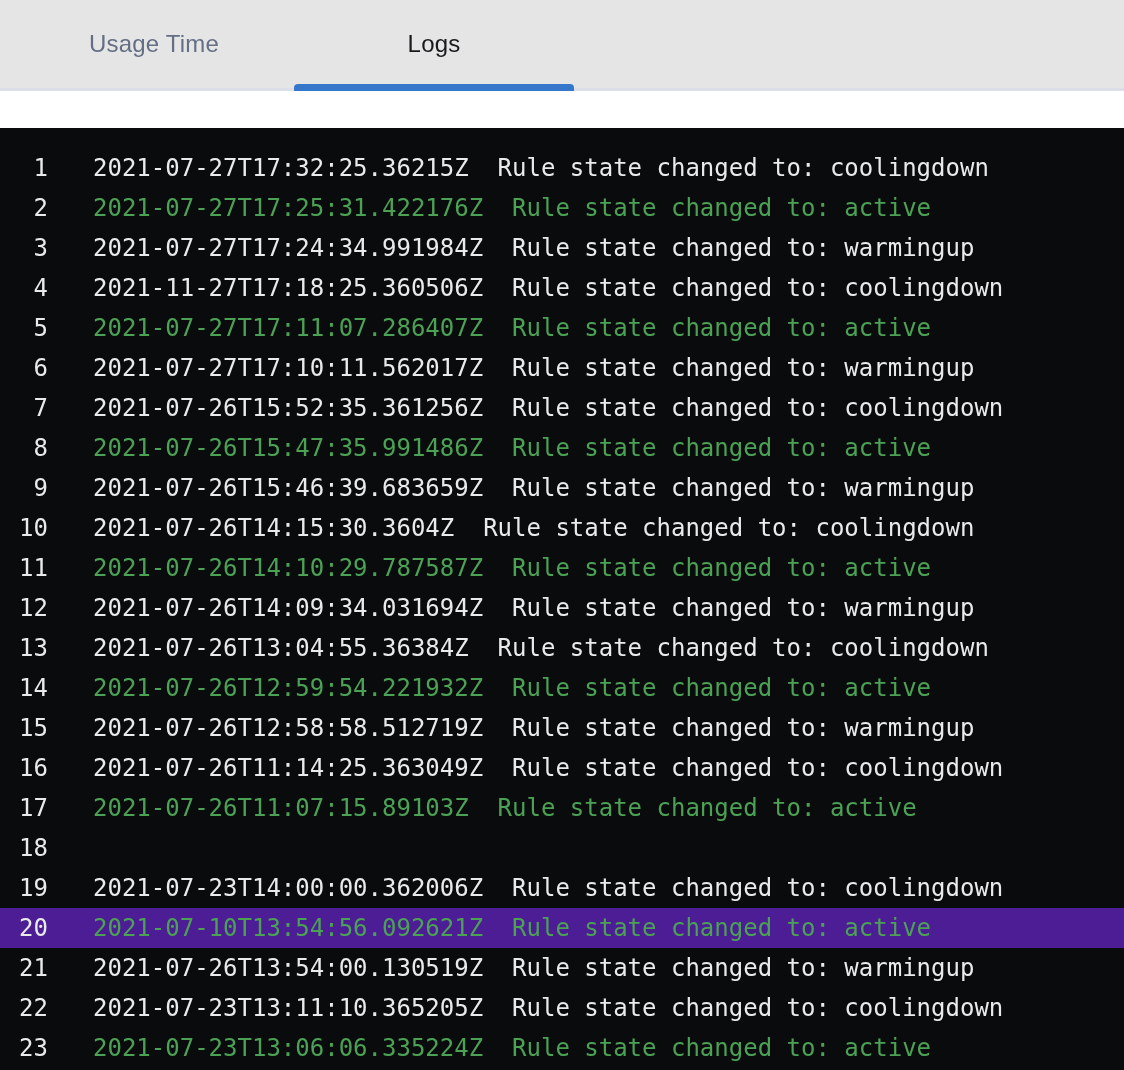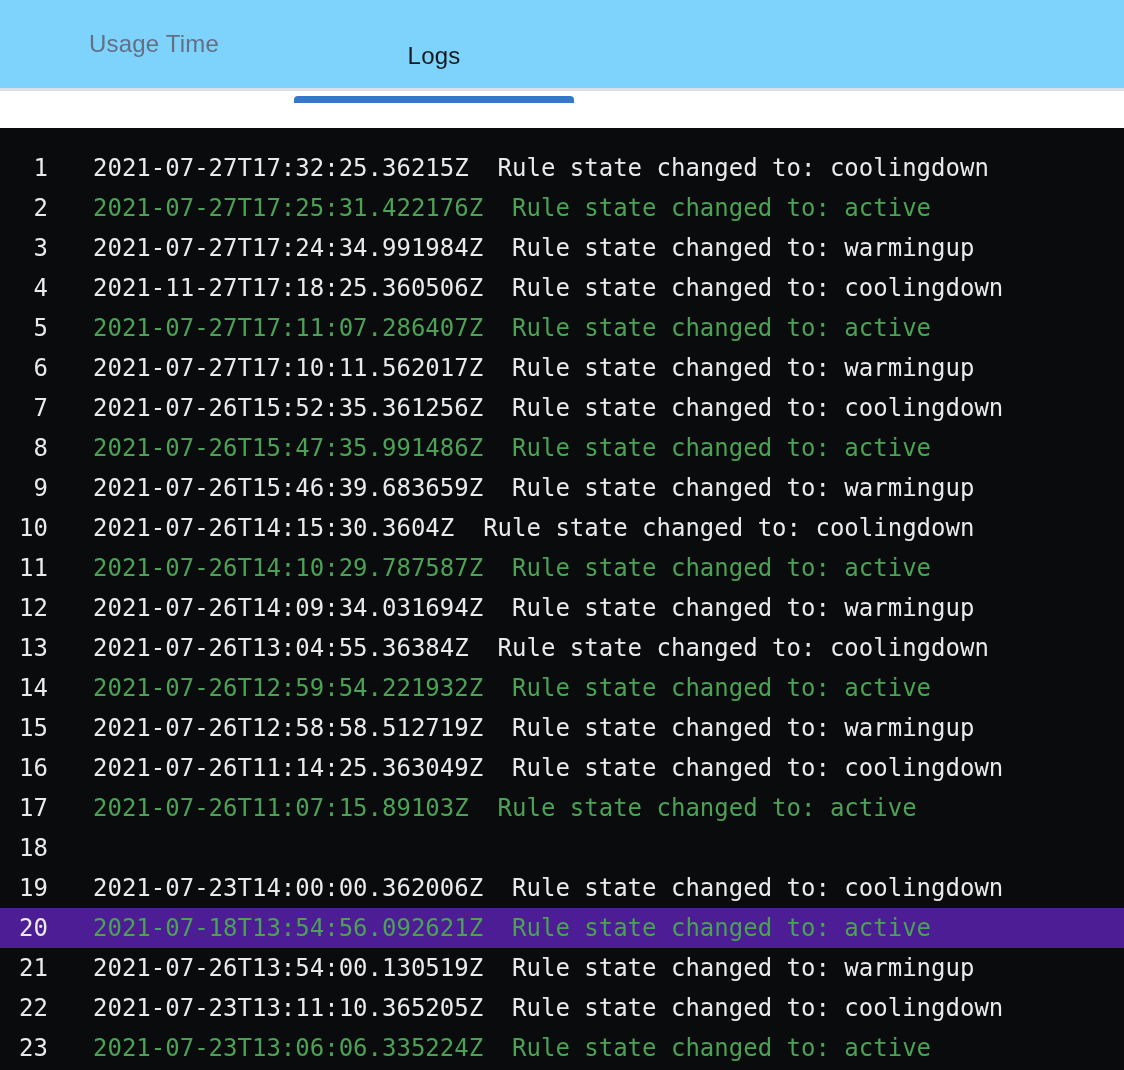--- a/index.html
+++ b/index.html
@@ -9,40 +9,40 @@
     overflow: hidden;
     background: #ffffff;
     font-family: "Liberation Sans", sans-serif;
   }
 
   
   .tabbar {
     position: relative;
     width: 100%;
     height: 91px;
-    background: #7dd3fc;
+    background: #e5e5e5;
     border-bottom: 3px solid #dcdfe8;
     display: flex;
     align-items: stretch;
     padding-left: 14px;
   }
   .tab {
     position: relative;
     width: 280px;
     height: 88px;
     display: flex;
     align-items: center;
     justify-content: center;
     font-size: 24px;
     letter-spacing: 0.2px;
     color: #646f84;
     cursor: pointer;
     user-select: none;
   }
-  .tab.active { color: #17191c; margin-top: 12px; }
+  .tab.active { color: #17191c; }
   .tab-indicator {
     position: absolute;
     left: 0;
     bottom: -3px;
     width: 100%;
     height: 7px;
     background: #3577cb;
     border-radius: 4px 4px 0 0;
   }
 
@@ -111,17 +111,17 @@
     <div class="log-row"><span class="log-ln">10</span><span class="log-text">2021-07-26T14:15:30.3604Z  Rule state changed to: coolingdown</span></div>
     <div class="log-row"><span class="log-ln">11</span><span class="log-text state-active">2021-07-26T14:10:29.787587Z  Rule state changed to: active</span></div>
     <div class="log-row"><span class="log-ln">12</span><span class="log-text">2021-07-26T14:09:34.031694Z  Rule state changed to: warmingup</span></div>
     <div class="log-row"><span class="log-ln">13</span><span class="log-text">2021-07-26T13:04:55.36384Z  Rule state changed to: coolingdown</span></div>
     <div class="log-row"><span class="log-ln">14</span><span class="log-text state-active">2021-07-26T12:59:54.221932Z  Rule state changed to: active</span></div>
     <div class="log-row"><span class="log-ln">15</span><span class="log-text">2021-07-26T12:58:58.512719Z  Rule state changed to: warmingup</span></div>
     <div class="log-row"><span class="log-ln">16</span><span class="log-text">2021-07-26T11:14:25.363049Z  Rule state changed to: coolingdown</span></div>
     <div class="log-row"><span class="log-ln">17</span><span class="log-text state-active">2021-07-26T11:07:15.89103Z  Rule state changed to: active</span></div>
     <div class="log-row"><span class="log-ln">18</span></div>
     <div class="log-row"><span class="log-ln">19</span><span class="log-text">2021-07-23T14:00:00.362006Z  Rule state changed to: coolingdown</span></div>
-    <div class="log-row selected"><span class="log-ln">20</span><span class="log-text state-active">2021-07-18T13:54:56.092621Z  Rule state changed to: active</span></div>
+    <div class="log-row selected"><span class="log-ln">20</span><span class="log-text state-active">2021-07-10T13:54:56.092621Z  Rule state changed to: active</span></div>
     <div class="log-row"><span class="log-ln">21</span><span class="log-text">2021-07-26T13:54:00.130519Z  Rule state changed to: warmingup</span></div>
     <div class="log-row"><span class="log-ln">22</span><span class="log-text">2021-07-23T13:11:10.365205Z  Rule state changed to: coolingdown</span></div>
     <div class="log-row"><span class="log-ln">23</span><span class="log-text state-active">2021-07-23T13:06:06.335224Z  Rule state changed to: active</span></div>
   </div>
 
 </body></html>

